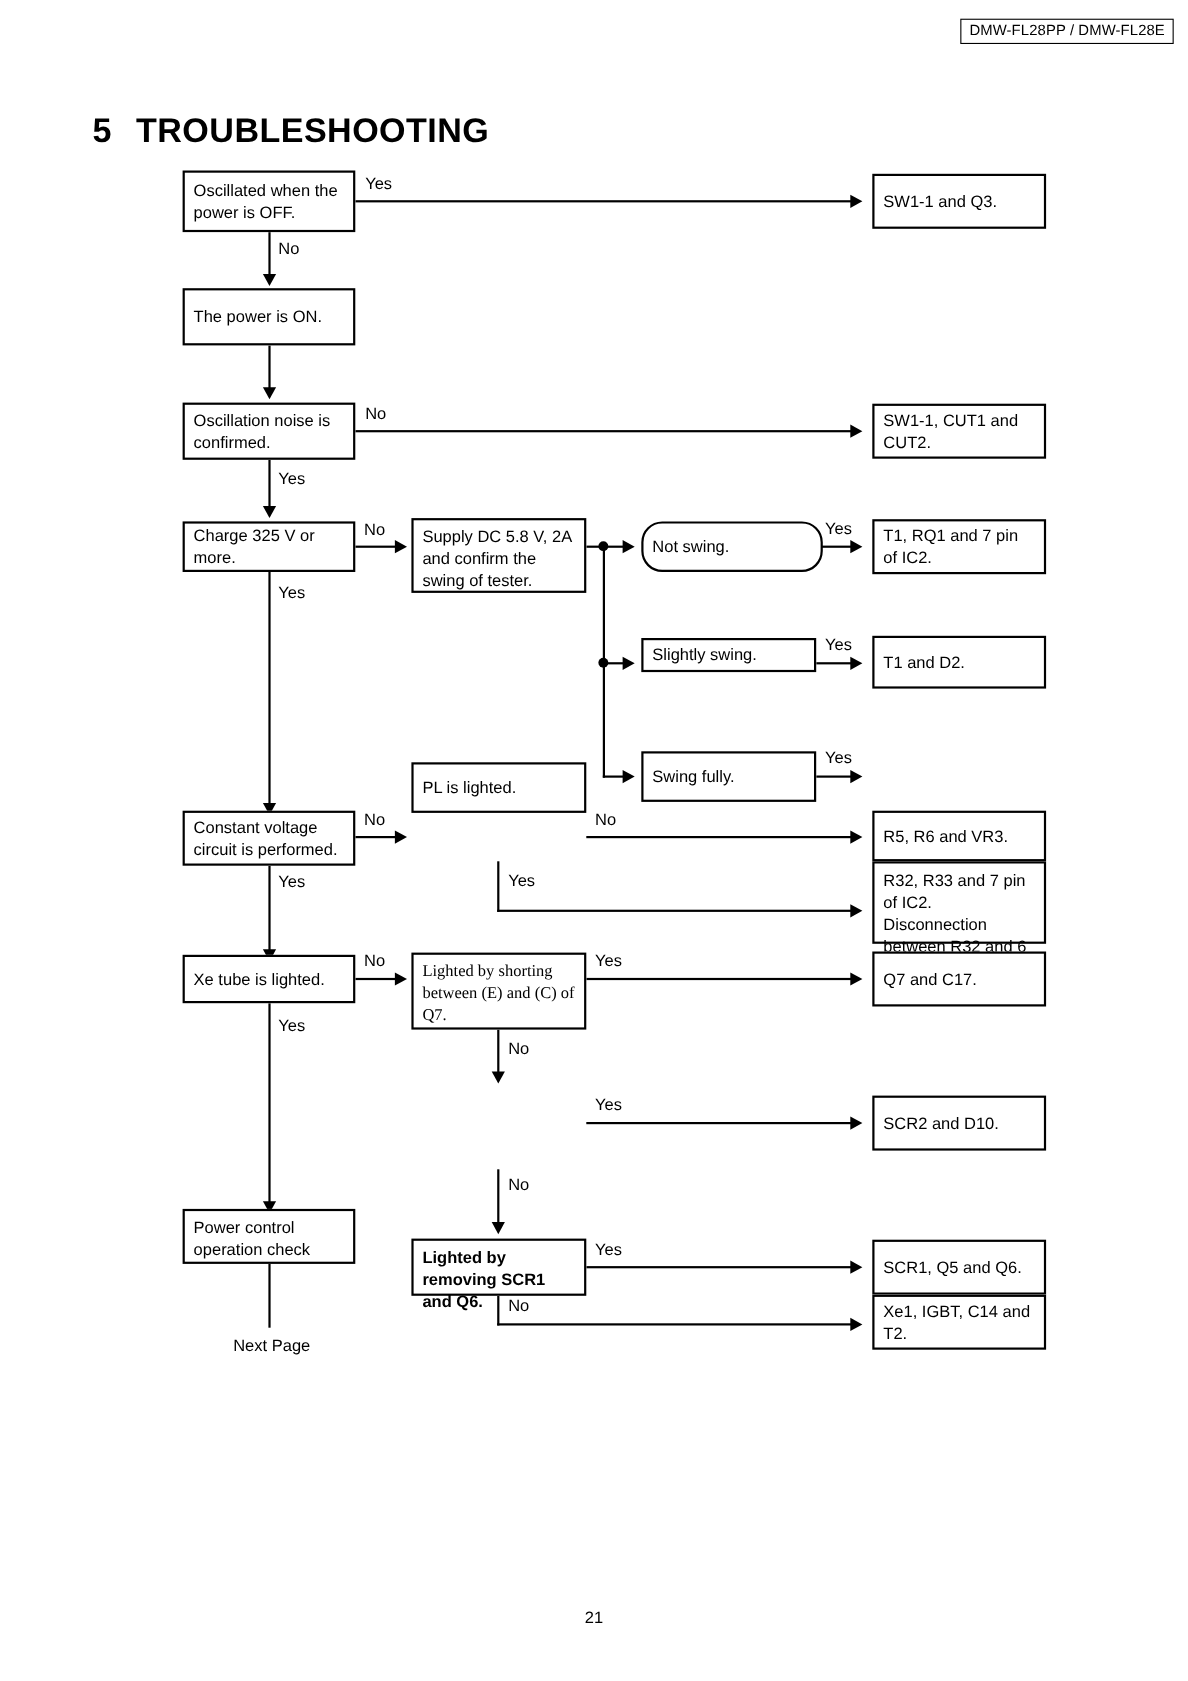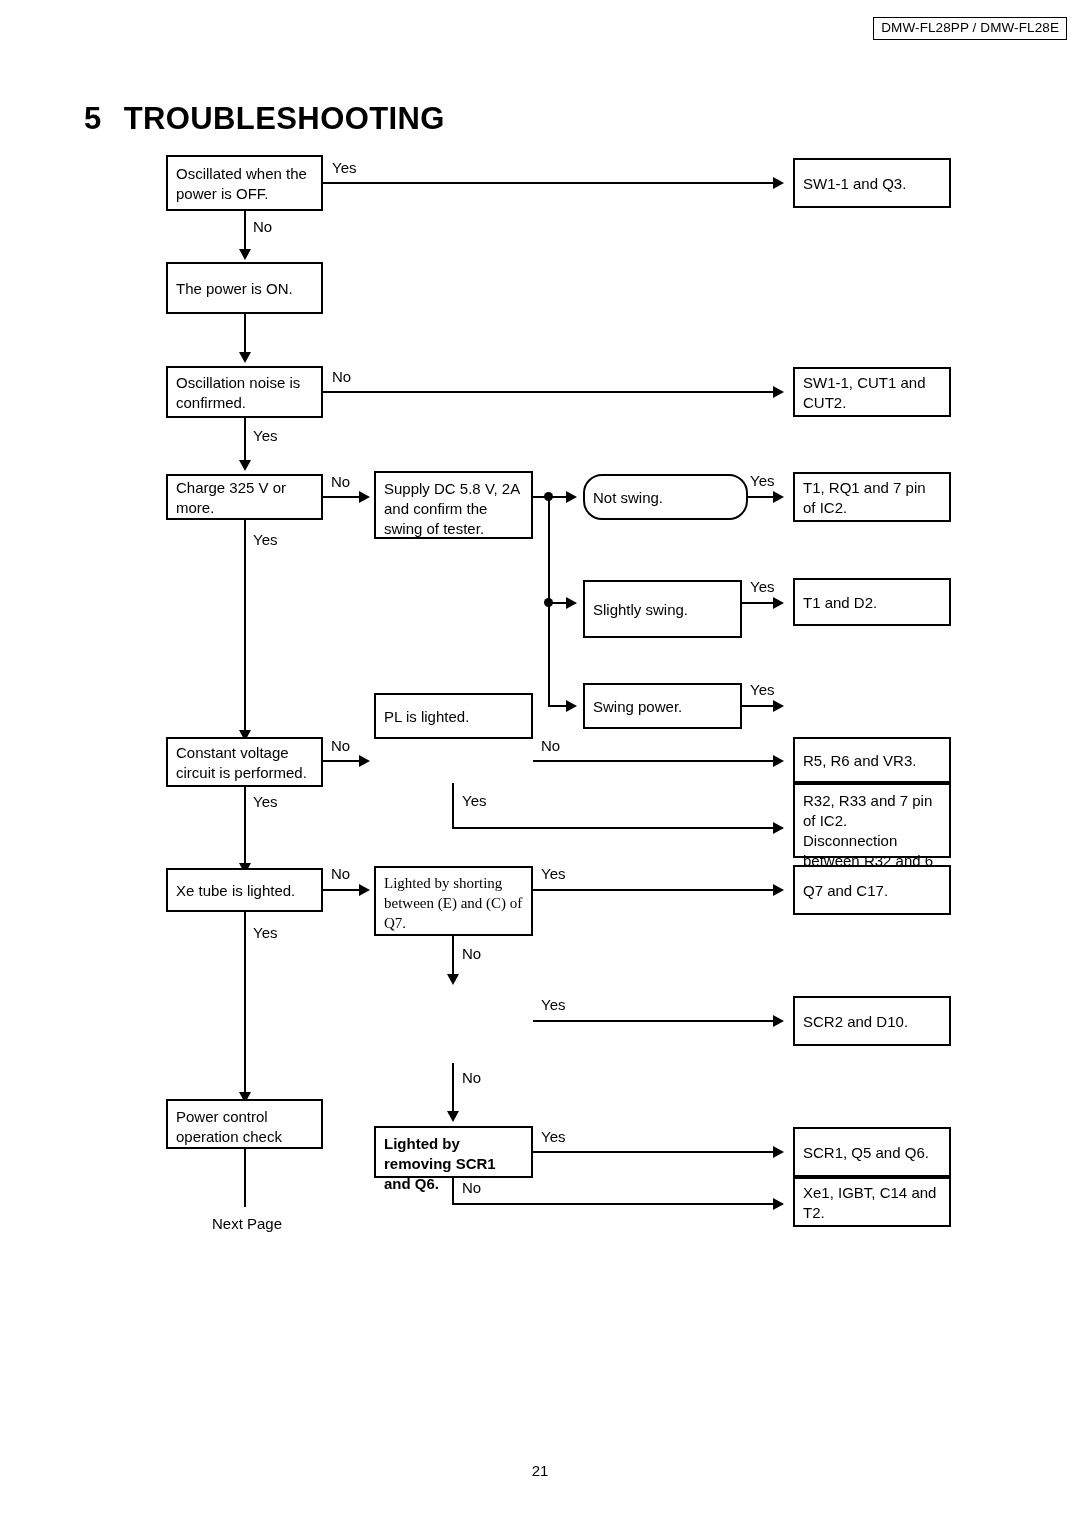--- a/index.html
+++ b/index.html
@@ -183,28 +183,28 @@
     <div class="dot" style="left:544px; top:598px;"></div>
 
     <div class="hline" style="left:548px; top:496px; width:20px;"></div>
     <div class="arrow right" style="left:566px; top:491px;"></div>
     <div class="node" style="left:583px; top:474px; width:165px; height:46px;border-radius:19px;">
       <span class="txt">Not swing.</span>
     </div>
 
     <div class="hline" style="left:548px; top:602px; width:20px;"></div>
     <div class="arrow right" style="left:566px; top:597px;"></div>
-    <div class="node" style="left:583px; top:580px; width:159px; height:58px;">
+    <div class="node" style="left:583px; top:580px; width:159px; height:31px;">
       <span class="txt">Slightly swing.</span>
     </div>
 
     <div class="hline" style="left:548px; top:705px; width:20px;"></div>
     <div class="arrow right" style="left:566px; top:700px;"></div>
     <div class="node" style="left:583px; top:683px; width:159px; height:46px;">
-      <span class="txt">Swing power.</span>
+      <span class="txt">Swing fully.</span>
     </div>
 
     <div class="hline" style="left:742px; top:496px; width:33px;"></div>
     <div class="arrow right" style="left:773px; top:491px;"></div>
     <div class="lbl" style="left:750px; top:473px;">Yes</div>
     <div class="node" style="left:793px; top:472px; width:158px; height:50px;">
       <span class="txt">T1, RQ1 and 7 pin of IC2.</span>
     </div>
 
     <div class="hline" style="left:742px; top:602px; width:33px;"></div>

